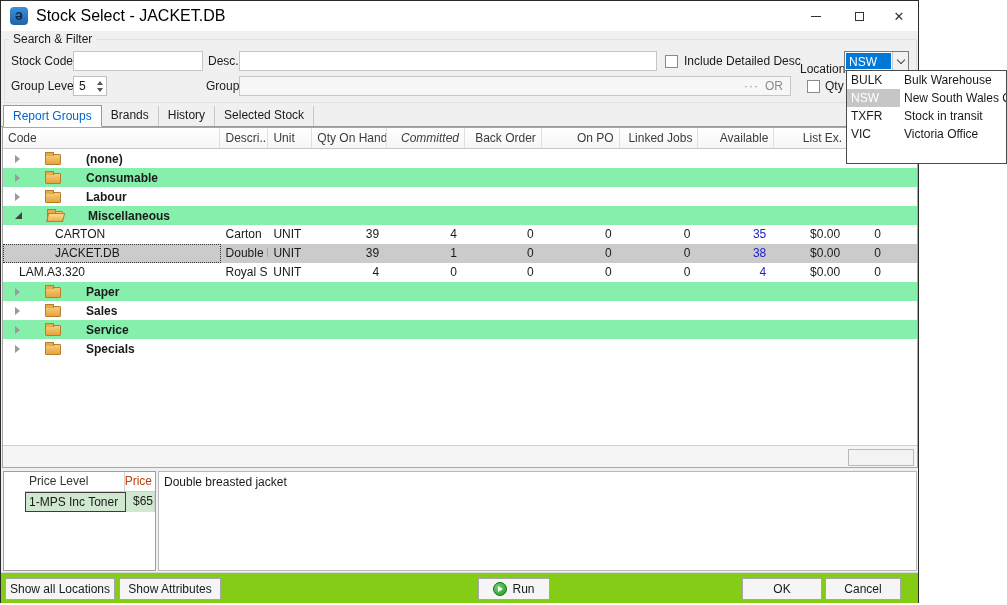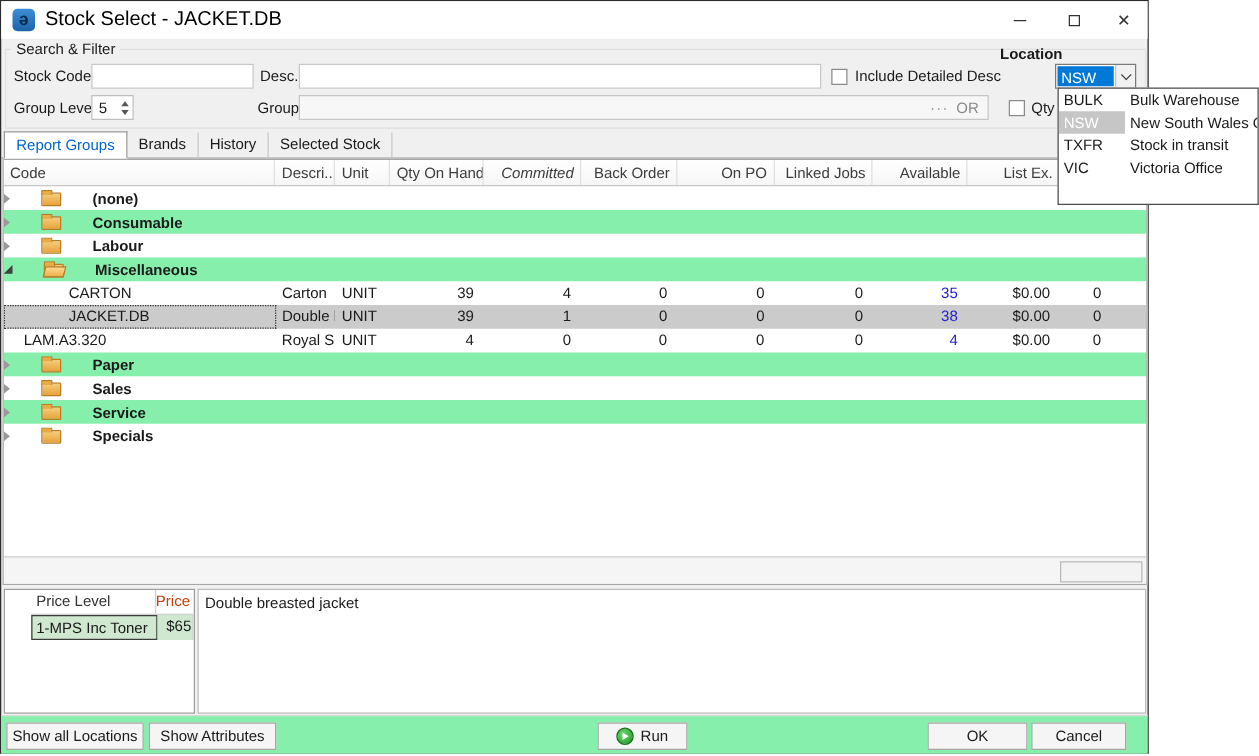--- a/index.html
+++ b/index.html
@@ -48,41 +48,41 @@
   .gh-cell.num { text-align:right; }
   .grow { display:flex; height:19px; align-items:center; }
   .grow.stripe { background:#86efac; }
   .grow.selected { background:#cbcbcb; }
   .gcell { overflow:hidden; white-space:nowrap; padding:0 5px; height:19px; line-height:19px; }
   .gcell.num { text-align:right; padding-right:8px; }
   .gcell.avail { color:#2222cc; }
   .gcell.extra { padding-right:36px; }
   .code-cell { padding-left:52px; }
   .selected .code-cell { outline:1px dotted #333; outline-offset:-1px; }
-  .group-row-label { display:flex; align-items:center; gap:25px; font-weight:bold; }
+  .group-row-label { display:flex; align-items:center; gap:25px; padding-left:12px; font-weight:bold; }
   .tw-collapsed { width:0; height:0; border-top:4px solid transparent; border-bottom:4px solid transparent; border-left:5px solid #9a9a9a; }
   .tw-expanded { width:0; height:0; border-left:7px solid transparent; border-bottom:7px solid #404040; }
   .folder { position:relative; width:16px; height:11px; background:linear-gradient(#f5cd7d,#e8a33b); border:1px solid #b97d28; border-radius:1px; margin-top:2px; flex:none; }
   .folder::before { content:""; position:absolute; top:-3px; left:-1px; width:7px; height:3px; background:#e9ab48; border:1px solid #b97d28; border-bottom:none; border-radius:1px 1px 0 0; }
   .folder.open::after { content:""; position:absolute; left:-2px; bottom:-1px; width:15px; height:7px; background:linear-gradient(#fcd98f,#eeb04c); border:1px solid #b97d28; transform:skewX(-14deg); transform-origin:bottom left; }
   .grid-footer-strip { position:absolute; left:0; bottom:0; width:100%; height:22px; background:#f5f5f5; border-top:1px solid #cfcfcf; }
   .grid-footer-btn { position:absolute; right:3px; top:3px; width:66px; height:17px; background:#f3f3f3; border:1px solid #b9b9b9; }
 
   
   .price-panel { position:absolute; left:2px; top:470px; width:153px; height:100px; background:#fff; border:1px solid #9f9f9f; overflow:hidden;padding-left:21px; }
   .price-head { display:flex; height:20px; border-bottom:1px solid #cfcfcf; }
   .ph-level { width:101px; border-right:1px solid #cfcfcf; padding:2px 0 0 4px; color:#333; }
   .ph-price { flex:1; text-align:right; padding:2px 3px 0 0; color:#c2410c; }
   .price-row { display:flex; height:20px; }
   .pc-level { width:101px; background:#cfe8cf; border:1px solid #3c3c3c; padding:2px 0 0 3px; overflow:hidden; white-space:nowrap; }
   .pc-price { flex:1; background:#cfe8cf; border-right:1px solid #cfcfcf; text-align:right; padding:2px 1px 0 0; overflow:hidden; white-space:nowrap; }
   .detail-panel { position:absolute; left:157px; top:470px; width:759px; height:100px; background:#fff; border:1px solid #b9b9b9; padding:3px 5px; color:#1a1a1a; }
 
   
-  .btnbar { position:absolute; left:0; top:571px; width:100%; height:31px; border-top:1px solid #d9d9d9; background:#86efac; }
+  .btnbar { position:absolute; left:0; top:571px; width:100%; height:31px; border-top:1px solid #d9d9d9; background:#84cc16; }
   .btn { position:absolute; top:5px; height:22px; background:#f5f5f5; border:1px solid #a6a6a6; text-align:center; line-height:20px; color:#1a1a1a; }
   .btn-show-loc { left:4px; width:110px; }
   .btn-show-attr { left:118px; width:102px; }
   .btn-run { left:477px; width:72px; display:flex; align-items:center; justify-content:center; gap:5px; }
   .btn-ok { left:741px; width:80px; }
   .btn-cancel { left:824px; width:76px; }
   .run-icon { width:14px; height:14px; border-radius:50%; background:radial-gradient(circle at 35% 35%, #6fd46f, #1f9a1f); border:1px solid #166e16; position:relative; flex:none; }
   .run-icon::after { content:""; position:absolute; left:4px; top:3px; width:0; height:0; border-top:3px solid transparent; border-bottom:3px solid transparent; border-left:5px solid #fff; }
 
   
@@ -114,21 +114,21 @@
   <div class="filter-area">
     <div class="groupbox"></div>
     <div class="groupbox-label">Search &amp; Filter</div>
 
     <div class="flabel" style="left:10px; top:20px;">Stock Code</div>
     <input class="finput" style="left: 72px; top: 20px; width: 130px;" value="">
     <div class="flabel" style="left:207px; top:20px;">Desc.</div>
     <input class="finput" style="left: 238px; top: 20px; width: 418px;" value="">
     <span class="checkbox" style="left:664px; top:24px;"></span>
     <div class="flabel" style="left:683px; top:20px;">Include Detailed Desc</div>
-    <div class="flabel" style="left:799px; top:2px;font-weight:bold;">Location</div>
+    <div class="flabel" style="left:799px; top:28px;">Location</div>
     <div class="combo">
       <div class="combo-text">NSW</div>
       <div class="combo-arrow">
           <span class="chev"></span>
         </div>
     </div>
 
     <div class="flabel" style="left:10px; top:45px;">Group Level</div>
     <div class="spinner" style="left:72px; top:45px;">
       <div class="spinner-val">5</div>

